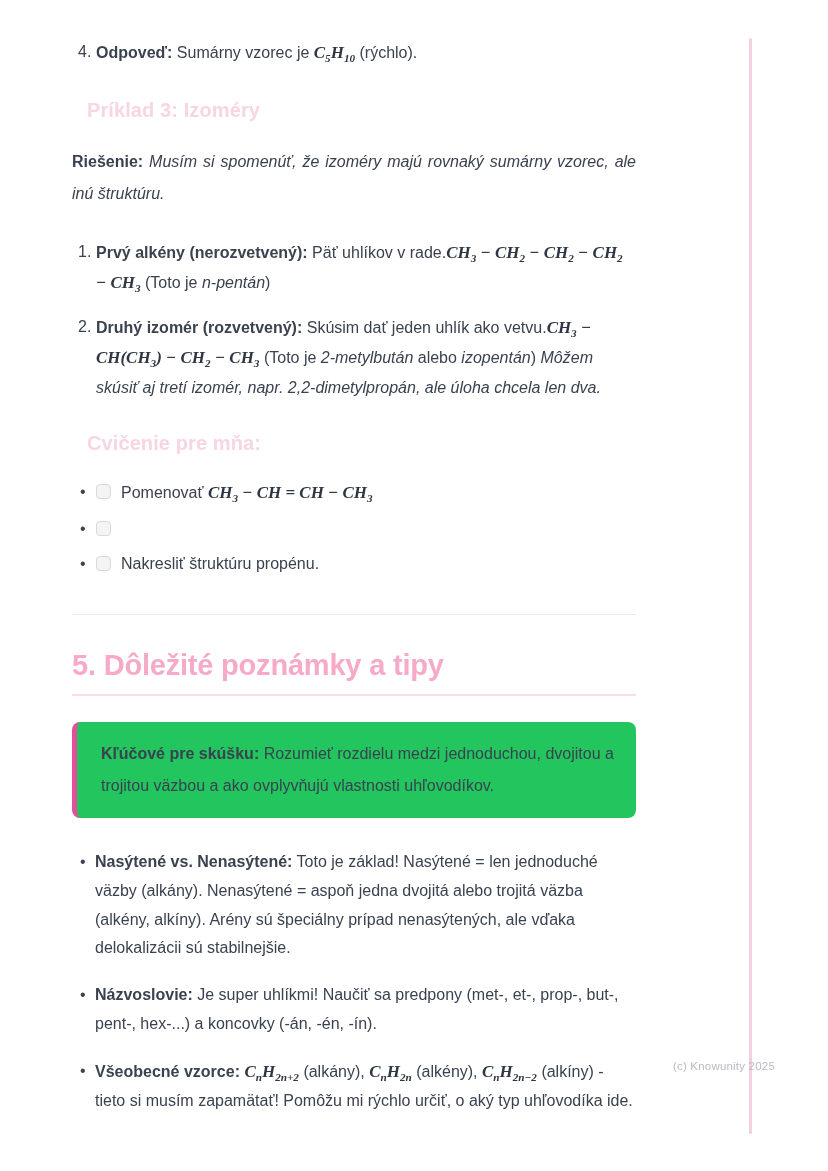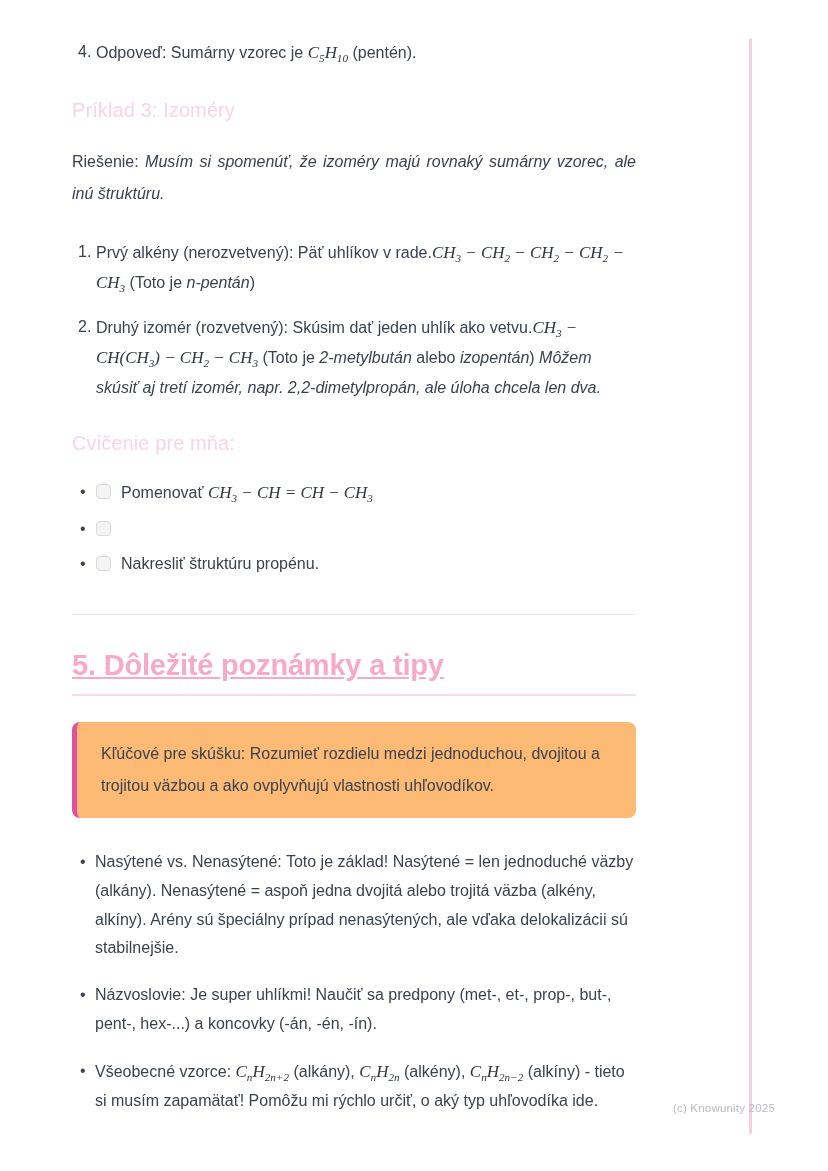--- a/index.html
+++ b/index.html
@@ -24,32 +24,31 @@
     font-size: 16px;
     line-height: 1.8;
     margin: 0 0 14px 0;
     padding-left: 6px;
   }
   .oli .marker { width: 18px; flex: none; }
   .oli .li-body { flex: 1; }
   
   .h3-pink {
     font-size: 20px;
-    font-weight: 400;
+    font-weight: 700;
     color: #f8d5e4;
-    margin: 30px 0 0 0;
+    margin: 30px 0 0 15px;
     letter-spacing: 0.1px;
   }
   .h2-pink {
     font-size: 29px;
     font-weight: 700;
     color: #f7a9c9;
     margin: 34px 0 0 0;
     letter-spacing: -0.2px;
-    text-decoration: underline;
   }
   .h2-underline {
     border: none;
     border-top: 2px solid #fadbe9;
     margin: 12px 0 0 0;
   }
   
   .para {
     font-size: 16px;
     line-height: 2;
@@ -77,72 +76,73 @@
     border-radius: 4px;
   }
   .divider {
     border: none;
     border-top: 1px solid #e8e9eb;
     margin: 36px 0 0 0;
   }
   
   .callout {
     margin-top: 26px;
-    background: #fdba74;
+    background: #22c55e;
     border-left: 5px solid #e0509b;
     border-radius: 8px;
     padding: 16px 22px 16px 24px;
     font-size: 16px;
     line-height: 2;
   }
   
   .tips { margin-top: 30px; }
   .tip {
     display: flex;
     font-size: 16px;
     line-height: 1.8;
     margin-bottom: 18px;
     padding-left: 8px;
   }
   .tip .bullet { width: 15px; flex: none; }
   .tip .li-body { flex: 1; }
   
-  .b { font-weight: 400; }
+  .b { font-weight: 700; }
   .i { font-style: italic; }
   .math {
     font-family: "Liberation Serif", serif;
     font-style: italic;
     font-size: 1.06em;
     color: #2e3642;
+    font-weight: bold;
   }
   .math sub { font-size: 0.66em; line-height: 0; }
   
   .footer {
     position: absolute;
-    right: 53px; top: 1102px;
+    right: 53px; top: 1060px;
     font-size: 11.5px;
     color: #b7bbc2;
     letter-spacing: 0.2px;
   }
   .scroll-line {
     position: absolute;
     left: 749px; top: 38px;
     width: 3px; height: 1096px;
     background: #f3cfdf;
     border-radius: 2px;
   }
 </style>
 </head>
 <body>
 
 <div class="content">
 
   <div class="oli">
     <span class="marker">4.</span>
-    <span class="li-body"><span class="b">Odpoveď:</span><span> Sumárny vzorec je </span><span class="math">C<sub>5</sub>H<sub>10</sub></span><span> (pentén).</span></span>
+    <span class="li-body"><span class="b">Odpoveď:</span><span> Sumárny vzorec je </span><span class="math">C<sub>5</sub>H<sub>10</sub></span><span> (rýchlo).</span></span>
   </div>
 
   <h3 class="h3-pink">Príklad 3: Izoméry</h3>
 
 
   <p class="para"><span class="b">Riešenie:</span><span class="i"> Musím si spomenúť, že izoméry majú rovnaký sumárny vzorec, ale inú štruktúru.</span></p>
 
   <div class="isomers">
     <div class="oli">
       <span class="marker">1.</span>

